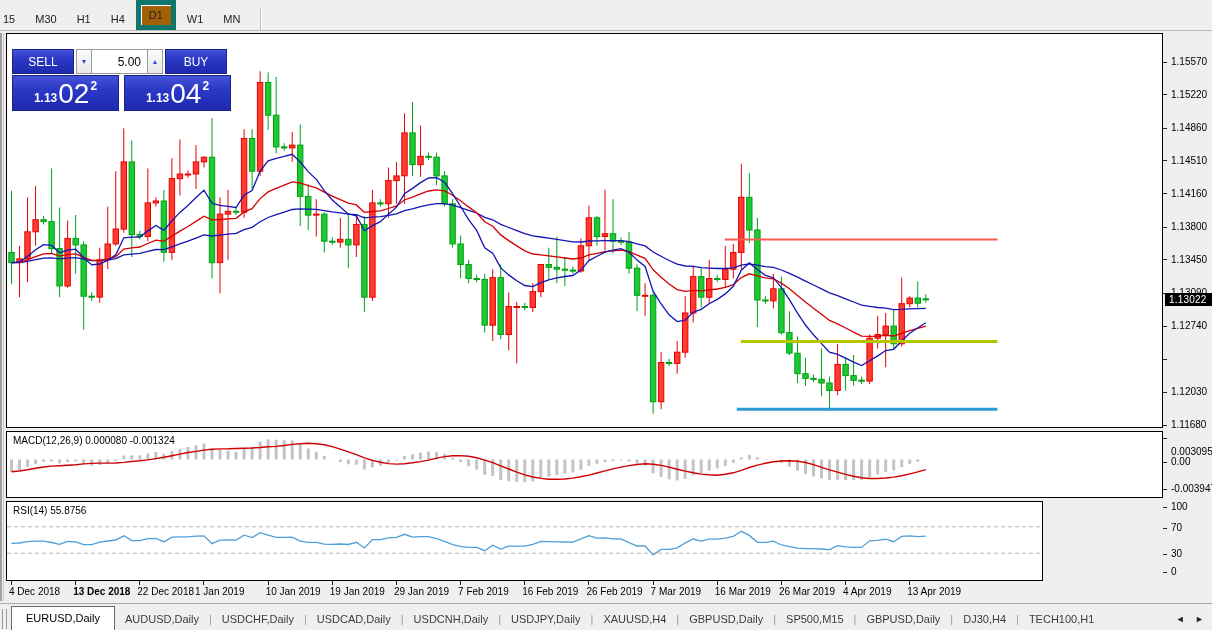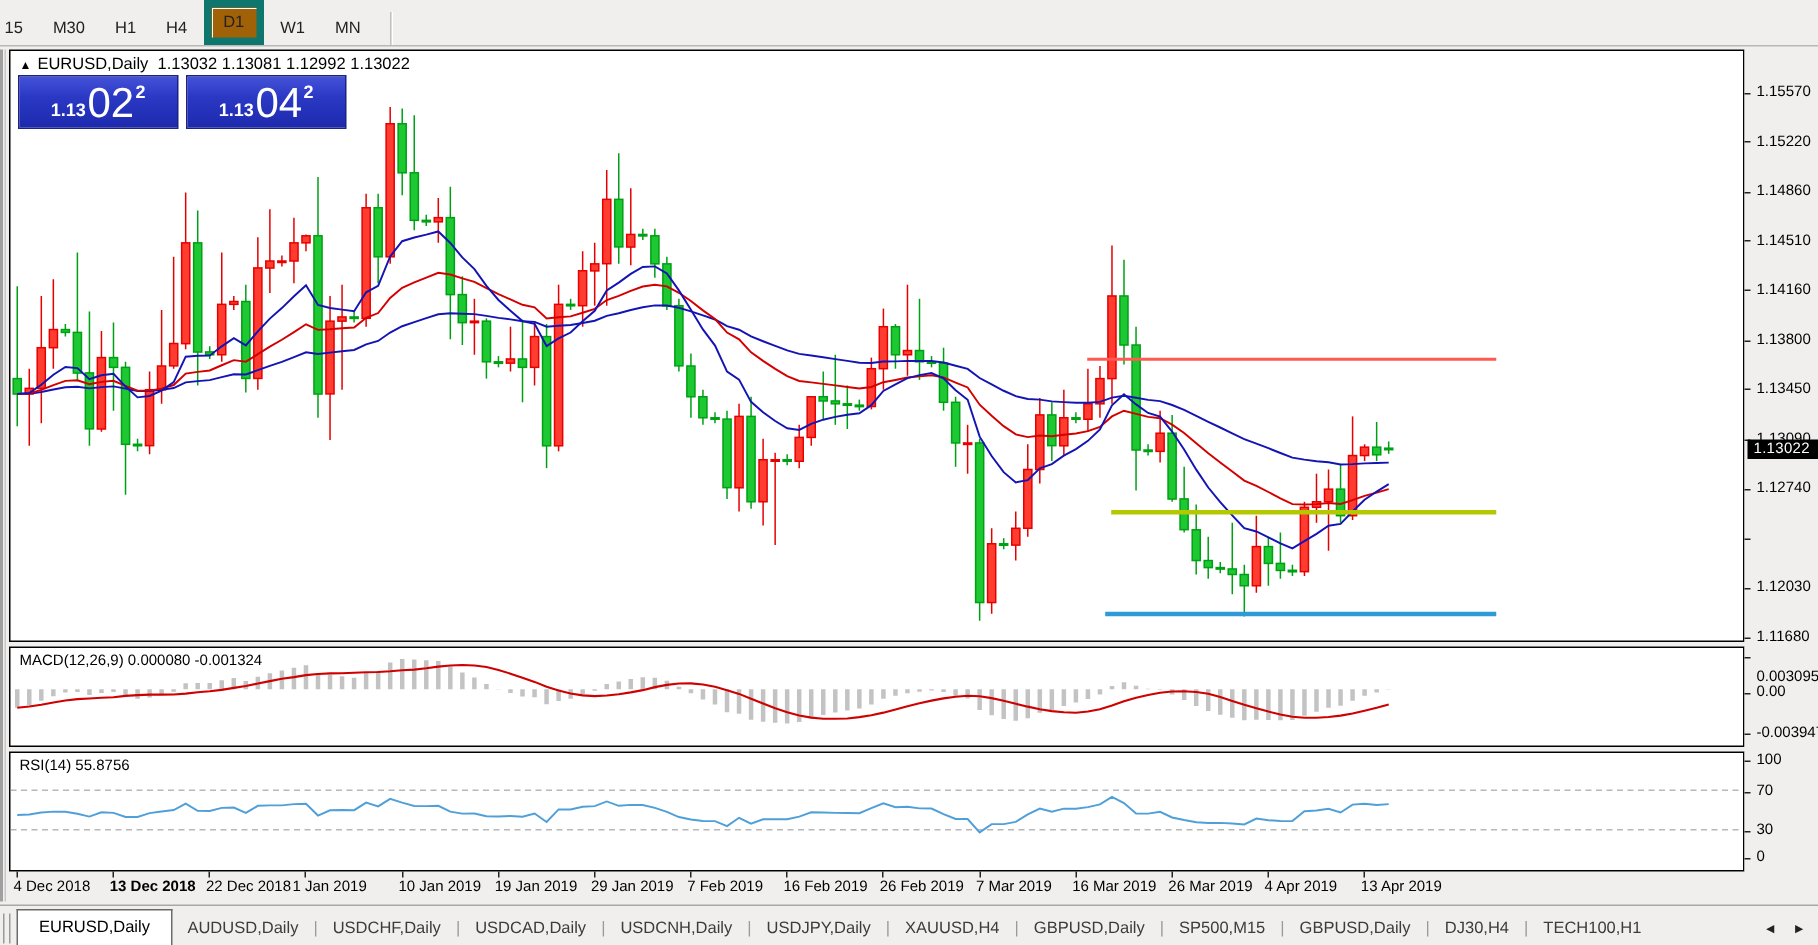--- a/index.html
+++ b/index.html
@@ -304,24 +304,28 @@
       <rect x="908.1" y="264.1" width="5.4" height="5.1" fill="#1dc832" stroke="#00a014" stroke-width="1"></rect>
       <line x1="918.78" y1="260.3" x2="918.78" y2="268.6" stroke="#00a014" stroke-width="1"></line>
       <rect x="916.1" y="264.8" width="5.4" height="1.0" fill="#1dc832" stroke="#00a014" stroke-width="1"></rect>
       <polyline points="4.5,228.6 12.5,228.5 20.5,227.3 28.6,225.7 36.6,224.2 44.6,223.8 52.6,224.9 60.6,224.1 68.7,223.6 76.7,225.1 84.7,226.6 92.7,226.6 100.7,225.9 108.8,224.7 116.8,220.9 124.8,220.1 132.8,219.4 140.8,217.4 148.9,215.5 156.9,215.6 164.9,212.8 172.9,209.9 180.9,207.2 189.0,204.1 197.0,200.9 205.0,202.0 213.0,201.1 221.0,200.2 229.1,199.3 237.1,195.6 245.1,193.3 253.1,187.7 261.1,183.5 269.2,180.7 277.2,178.1 285.2,175.5 293.2,174.9 301.2,175.2 309.3,175.4 317.3,176.6 325.3,177.9 333.3,178.9 341.3,180.2 349.4,180.6 357.4,183.8 365.4,183.2 373.4,182.7 381.4,181.3 389.5,179.8 397.5,176.6 405.5,174.8 413.5,172.7 421.5,170.8 429.6,169.6 437.6,169.7 445.6,171.2 453.6,173.6 461.6,176.3 469.7,179.0 477.7,183.4 485.7,185.8 493.7,190.3 501.7,193.5 509.8,196.6 517.8,199.6 525.8,201.9 533.8,203.0 541.8,204.2 549.9,205.4 557.9,206.6 565.9,207.8 573.9,208.0 581.9,207.0 590.0,206.9 598.0,206.6 606.0,206.6 614.0,206.7 622.0,207.7 630.1,209.8 638.1,211.9 646.1,218.0 654.1,222.3 662.1,226.5 670.2,230.1 678.2,232.0 686.2,232.4 694.2,233.6 702.2,234.1 710.3,234.5 718.3,234.5 726.3,233.9 734.3,231.1 742.3,229.8 750.4,231.2 758.4,232.6 766.4,233.4 774.4,236.0 782.4,239.3 790.5,243.2 798.5,247.2 806.5,251.0 814.5,254.9 822.5,258.8 830.6,261.7 838.6,264.8 846.6,268.0 854.6,271.1 862.6,272.4 870.7,273.5 878.7,274.2 886.7,275.6 894.7,275.4 902.7,274.9 910.8,274.7 918.8,274.4" fill="none" stroke="#1414b4" stroke-width="1.3"></polyline>
       <polyline points="4.5,228.6 12.5,228.3 20.5,225.9 28.6,222.7 36.6,219.9 44.6,219.5 52.6,222.1 60.6,220.6 68.7,219.9 76.7,223.3 84.7,226.4 92.7,226.4 100.7,225.1 108.8,222.7 116.8,215.1 124.8,213.9 132.8,213.0 140.8,209.5 148.9,206.1 156.9,207.1 164.9,202.1 172.9,197.1 180.9,192.5 189.0,187.4 197.0,182.2 205.0,185.9 213.0,185.5 221.0,184.8 229.1,184.3 237.1,177.9 245.1,174.7 253.1,164.6 261.1,157.9 269.2,154.3 277.2,151.1 285.2,147.9 293.2,149.0 301.2,151.6 309.3,153.9 317.3,158.1 325.3,162.1 333.3,165.6 341.3,169.2 349.4,170.9 357.4,178.3 365.4,177.5 373.4,176.9 381.4,174.5 389.5,171.9 397.5,166.0 405.5,163.2 413.5,159.9 421.5,157.0 429.6,155.8 437.6,156.9 445.6,161.2 453.6,166.7 461.6,172.9 469.7,178.7 477.7,187.7 485.7,192.2 493.7,200.9 501.7,206.6 509.8,211.9 517.8,216.8 525.8,220.0 533.8,220.9 541.8,221.9 549.9,222.9 557.9,224.0 565.9,225.0 573.9,224.0 581.9,220.8 590.0,219.3 598.0,217.7 606.0,216.9 614.0,216.2 622.0,217.6 630.1,221.1 638.1,224.3 646.1,235.8 654.1,243.2 662.1,250.1 670.2,255.6 678.2,257.4 686.2,256.3 694.2,256.8 702.2,255.8 710.3,255.0 718.3,253.4 726.3,250.6 734.3,243.6 742.3,239.8 750.4,241.9 758.4,243.9 766.4,244.8 774.4,249.1 782.4,254.7 790.5,261.5 798.5,268.1 806.5,274.3 814.5,280.3 822.5,286.4 830.6,289.9 838.6,294.0 846.6,298.2 854.6,302.1 862.6,302.3 870.7,302.1 878.7,301.3 886.7,302.0 894.7,299.4 902.7,296.6 910.8,294.4 918.8,292.1" fill="none" stroke="#d40000" stroke-width="1.3"></polyline>
       <polyline points="4.5,228.6 12.5,228.0 20.5,222.5 28.6,215.8 36.6,210.7 44.6,211.4 52.6,218.8 60.6,216.2 68.7,215.2 76.7,223.7 84.7,230.9 92.7,230.0 100.7,226.4 108.8,220.7 116.8,203.8 124.8,203.2 132.8,203.1 140.8,196.9 148.9,191.4 156.9,196.3 164.9,186.9 172.9,178.4 180.9,171.4 189.0,163.5 197.0,156.2 205.0,169.3 213.0,171.3 221.0,172.4 229.1,173.5 237.1,160.9 245.1,156.6 253.1,137.0 261.1,126.8 269.2,124.3 277.2,122.4 285.2,120.3 293.2,128.0 301.2,137.6 309.3,145.4 317.3,156.6 325.3,166.0 333.3,173.1 341.3,180.0 349.4,181.9 357.4,196.7 365.4,191.6 373.4,187.7 381.4,180.2 389.5,173.2 397.5,159.7 405.5,154.4 413.5,148.6 421.5,144.0 429.6,143.6 437.6,148.3 445.6,159.6 453.6,172.5 461.6,185.6 469.7,196.4 477.7,213.7 485.7,219.1 493.7,233.9 501.7,240.9 509.8,246.7 517.8,251.5 525.8,252.6 533.8,248.6 541.8,245.8 549.9,243.9 557.9,242.5 565.9,241.5 573.9,236.1 581.9,226.6 590.0,222.2 598.0,218.1 606.0,216.1 614.0,214.7 622.0,218.2 630.1,226.1 638.1,232.5 646.1,257.1 654.1,270.0 662.1,280.8 670.2,287.6 678.2,286.1 686.2,278.2 694.2,275.4 702.2,269.8 710.3,265.4 718.3,259.9 726.3,252.3 734.3,236.2 742.3,228.9 750.4,235.6 758.4,241.3 766.4,243.7 774.4,253.7 782.4,265.6 790.5,279.1 798.5,291.0 806.5,300.8 814.5,309.6 822.5,318.1 830.6,320.3 838.6,324.2 846.6,328.2 854.6,331.6 862.6,326.7 870.7,321.9 878.7,316.5 886.7,315.3 894.7,307.0 902.7,299.2 910.8,293.7 918.8,288.7" fill="none" stroke="#1414b4" stroke-width="1.3"></polyline>
       <line x1="717.8" y1="205.5" x2="990.5" y2="205.5" stroke="#ff5a52" stroke-width="2"></line>
       <line x1="733.8" y1="307.5" x2="990.5" y2="307.5" stroke="#b4c800" stroke-width="3"></line>
       <line x1="729.8" y1="375.3" x2="990.5" y2="375.3" stroke="#2e9bd6" stroke-width="3"></line>
     </svg>
-  <div class="charttitle">
-    <span class="collapse">▲</span><span>EURUSD,Daily</span>&nbsp;&nbsp;<span>1.13032 1.13081 1.12992 1.13022</span>
-  </div>
   <div class="tradepanel">
+    <div class="trow">
+      <div class="bluebtn sellbuy">SELL</div>
+      <div class="volbtn">▼</div>
+      <input class="volinput" value="5.00" style="">
+      <div class="volbtn up">▲</div>
+      <div class="bluebtn sellbuy buyml">BUY</div>
+    </div>
     <div class="trow">
       <div class="bluebtn pricebox">
         <span class="small">1.13</span>
         <span class="big">02</span>
         <span class="sup">2</span>
       </div>
       <div class="pbgap"></div>
       <div class="bluebtn pricebox">
         <span class="small">1.13</span>
         <span class="big">04</span>
@@ -482,21 +486,21 @@
 </div>
 <div class="axiscol" id="macdAxis" style="left:1163px;top:431px;width:49px;height:67px">
     <div class="axtick" style="top: 7px;"></div>
     <div class="axlabel" style="top: 1px; margin-top: 14px;">0.003095</div>
     <div class="axtick" style="top: 30.5px;"></div>
     <div class="axlabel" style="top: 24.5px;">0.00</div>
     <div class="axtick" style="top: 58px;"></div>
     <div class="axlabel" style="top: 52px;">-0.003947</div>
   </div>
 
-<div class="panel" id="rsiPanel" style="left:6px;top:501px;width:1157px;height:80px">
+<div class="panel" id="rsiPanel" style="left:6px;top:501px;width:1037px;height:80px">
   <svg id="rsiSvg" width="1155" height="78">
       <line x1="0" y1="24.8" x2="1155" y2="24.8" stroke="#b8b8b8" stroke-width="1" stroke-dasharray="4 3"></line>
       <line x1="0" y1="51.2" x2="1155" y2="51.2" stroke="#b8b8b8" stroke-width="1" stroke-dasharray="4 3"></line>
       <polyline points="4.5,41.3 12.5,41.0 20.5,39.7 28.6,39.1 36.6,39.2 44.6,40.5 52.6,42.4 60.6,39.5 68.7,39.9 76.7,42.6 84.7,42.6 92.7,40.1 100.7,39.0 108.8,38.0 116.8,33.8 124.8,38.6 132.8,38.7 140.8,36.6 148.9,36.4 156.9,39.9 164.9,35.2 172.9,34.9 180.9,34.9 189.0,34.1 197.0,33.8 205.0,41.7 213.0,38.2 221.0,38.0 229.1,38.1 237.1,33.1 245.1,35.6 253.1,30.6 261.1,33.1 269.2,35.3 277.2,35.4 285.2,35.2 293.2,39.1 301.2,40.4 309.3,40.3 317.3,42.2 325.3,42.3 333.3,42.0 341.3,42.5 349.4,40.3 357.4,46.0 365.4,37.6 373.4,37.6 381.4,35.8 389.5,35.4 397.5,32.3 405.5,35.2 413.5,34.6 421.5,34.7 429.6,36.6 437.6,39.3 445.6,42.7 453.6,44.3 461.6,45.3 469.7,45.4 477.7,48.7 485.7,43.2 493.7,47.1 501.7,44.2 509.8,44.2 517.8,44.2 525.8,42.4 533.8,39.5 541.8,39.7 549.9,39.9 557.9,40.0 565.9,40.1 573.9,36.8 581.9,33.6 590.0,36.1 598.0,35.8 606.0,36.9 614.0,37.0 622.0,40.7 630.1,44.0 638.1,44.0 646.1,52.9 654.1,47.4 662.1,47.4 670.2,45.9 678.2,40.9 686.2,37.0 694.2,39.1 702.2,37.1 710.3,37.2 718.3,36.1 726.3,34.3 734.3,29.3 742.3,33.4 750.4,40.3 758.4,40.4 766.4,39.2 774.4,43.0 782.4,44.7 790.5,46.2 798.5,46.6 806.5,46.6 814.5,47.0 822.5,47.6 830.6,43.7 838.6,44.8 846.6,45.3 854.6,45.4 862.6,38.8 870.7,38.3 878.7,37.2 886.7,39.7 894.7,34.4 902.7,33.8 910.8,34.6 918.8,34.1" fill="none" stroke="#4f9fd8" stroke-width="1.3"></polyline>
     </svg>
   <div class="indlabel">RSI(14) 55.8756</div>
 </div>
 <div class="axiscol" id="rsiAxis" style="left:1163px;top:501px;width:49px;height:80px">
     <div class="axtick" style="top: 6px;"></div>
     <div class="axlabel" style="top: 0px; text-align: right;">100</div>

